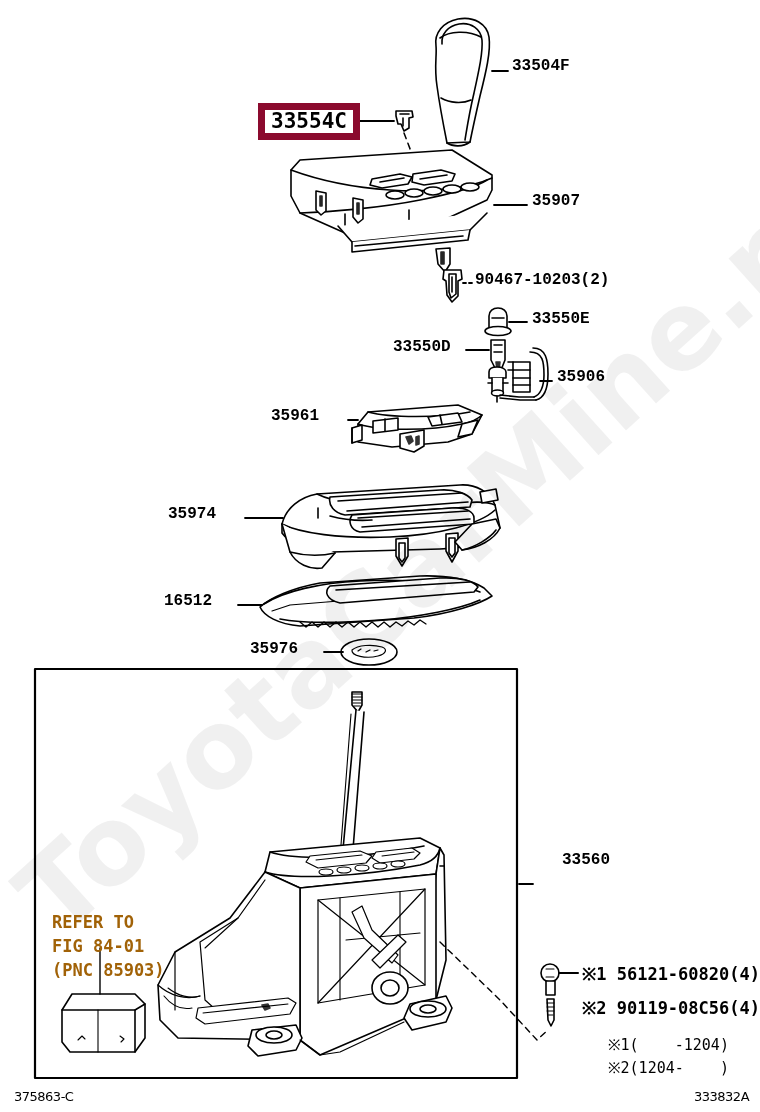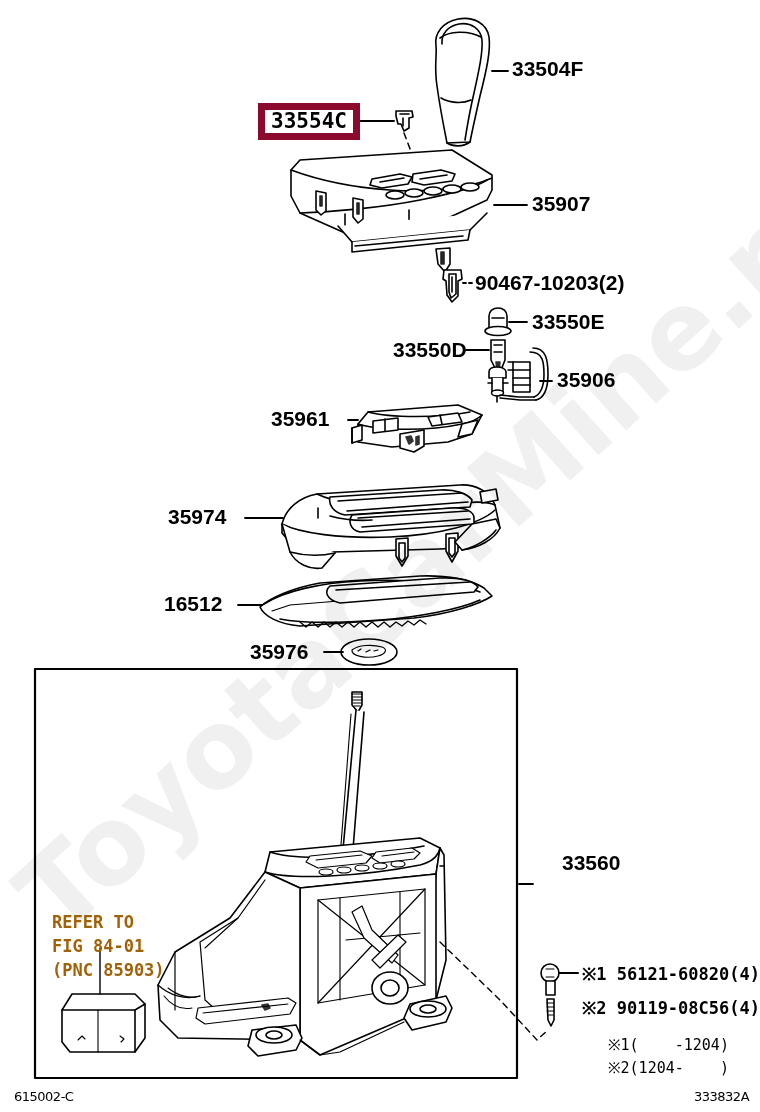--- a/index.html
+++ b/index.html
@@ -34,23 +34,23 @@
   }
   .wm-text {
     font-family: "DejaVu Sans", "Liberation Sans", sans-serif;
     font-size: 108px;
     font-weight: 700;
     fill: #000000;
     opacity: 0.055;
   }
   .lbl {
     position: absolute;
-    font-family: Liberation Sans, sans-serif;
+    font-family: Liberation Mono, monospace;
     font-weight: 700;
-    font-size: 21px;
+    font-size: 16px;
     letter-spacing: 0px;
     color: #000000;
     white-space: nowrap;
     line-height: 1;
     z-index: 5;
   }
   .lbl.code {
     font-family: "DejaVu Sans", "Liberation Sans", sans-serif;
     font-size: 13px;
     font-weight: 400;
@@ -387,16 +387,16 @@
   <div class="refer" style="left:52px; top:910px;">REFER TO</div>
   <div class="refer" style="left:52px; top:934px;">FIG 84-01</div>
   <div class="refer" style="left:52px; top:958px;">(PNC 85903)</div>
 
   <div class="note-blk" style="left:582px; top:962px;">※1 56121-60820(4)</div>
   <div class="note-blk" style="left:582px; top:985px;margin-top:11px;">※2 90119-08C56(4)</div>
 
   <div class="note-blk small" style="left:608px; top:1035px;">※1(    -1204)</div>
   <div class="note-blk small" style="left:608px; top:1058px;">※2(1204-    )</div>
 
-  <div class="lbl code" style="left:14px; top:1090px;">615002-C</div>
+  <div class="lbl code" style="left:14px; top:1090px;">375863-C</div>
   <div class="lbl code" style="left:694px; top:1090px;">333832A</div>
 
 </div>
 
 </body></html>

